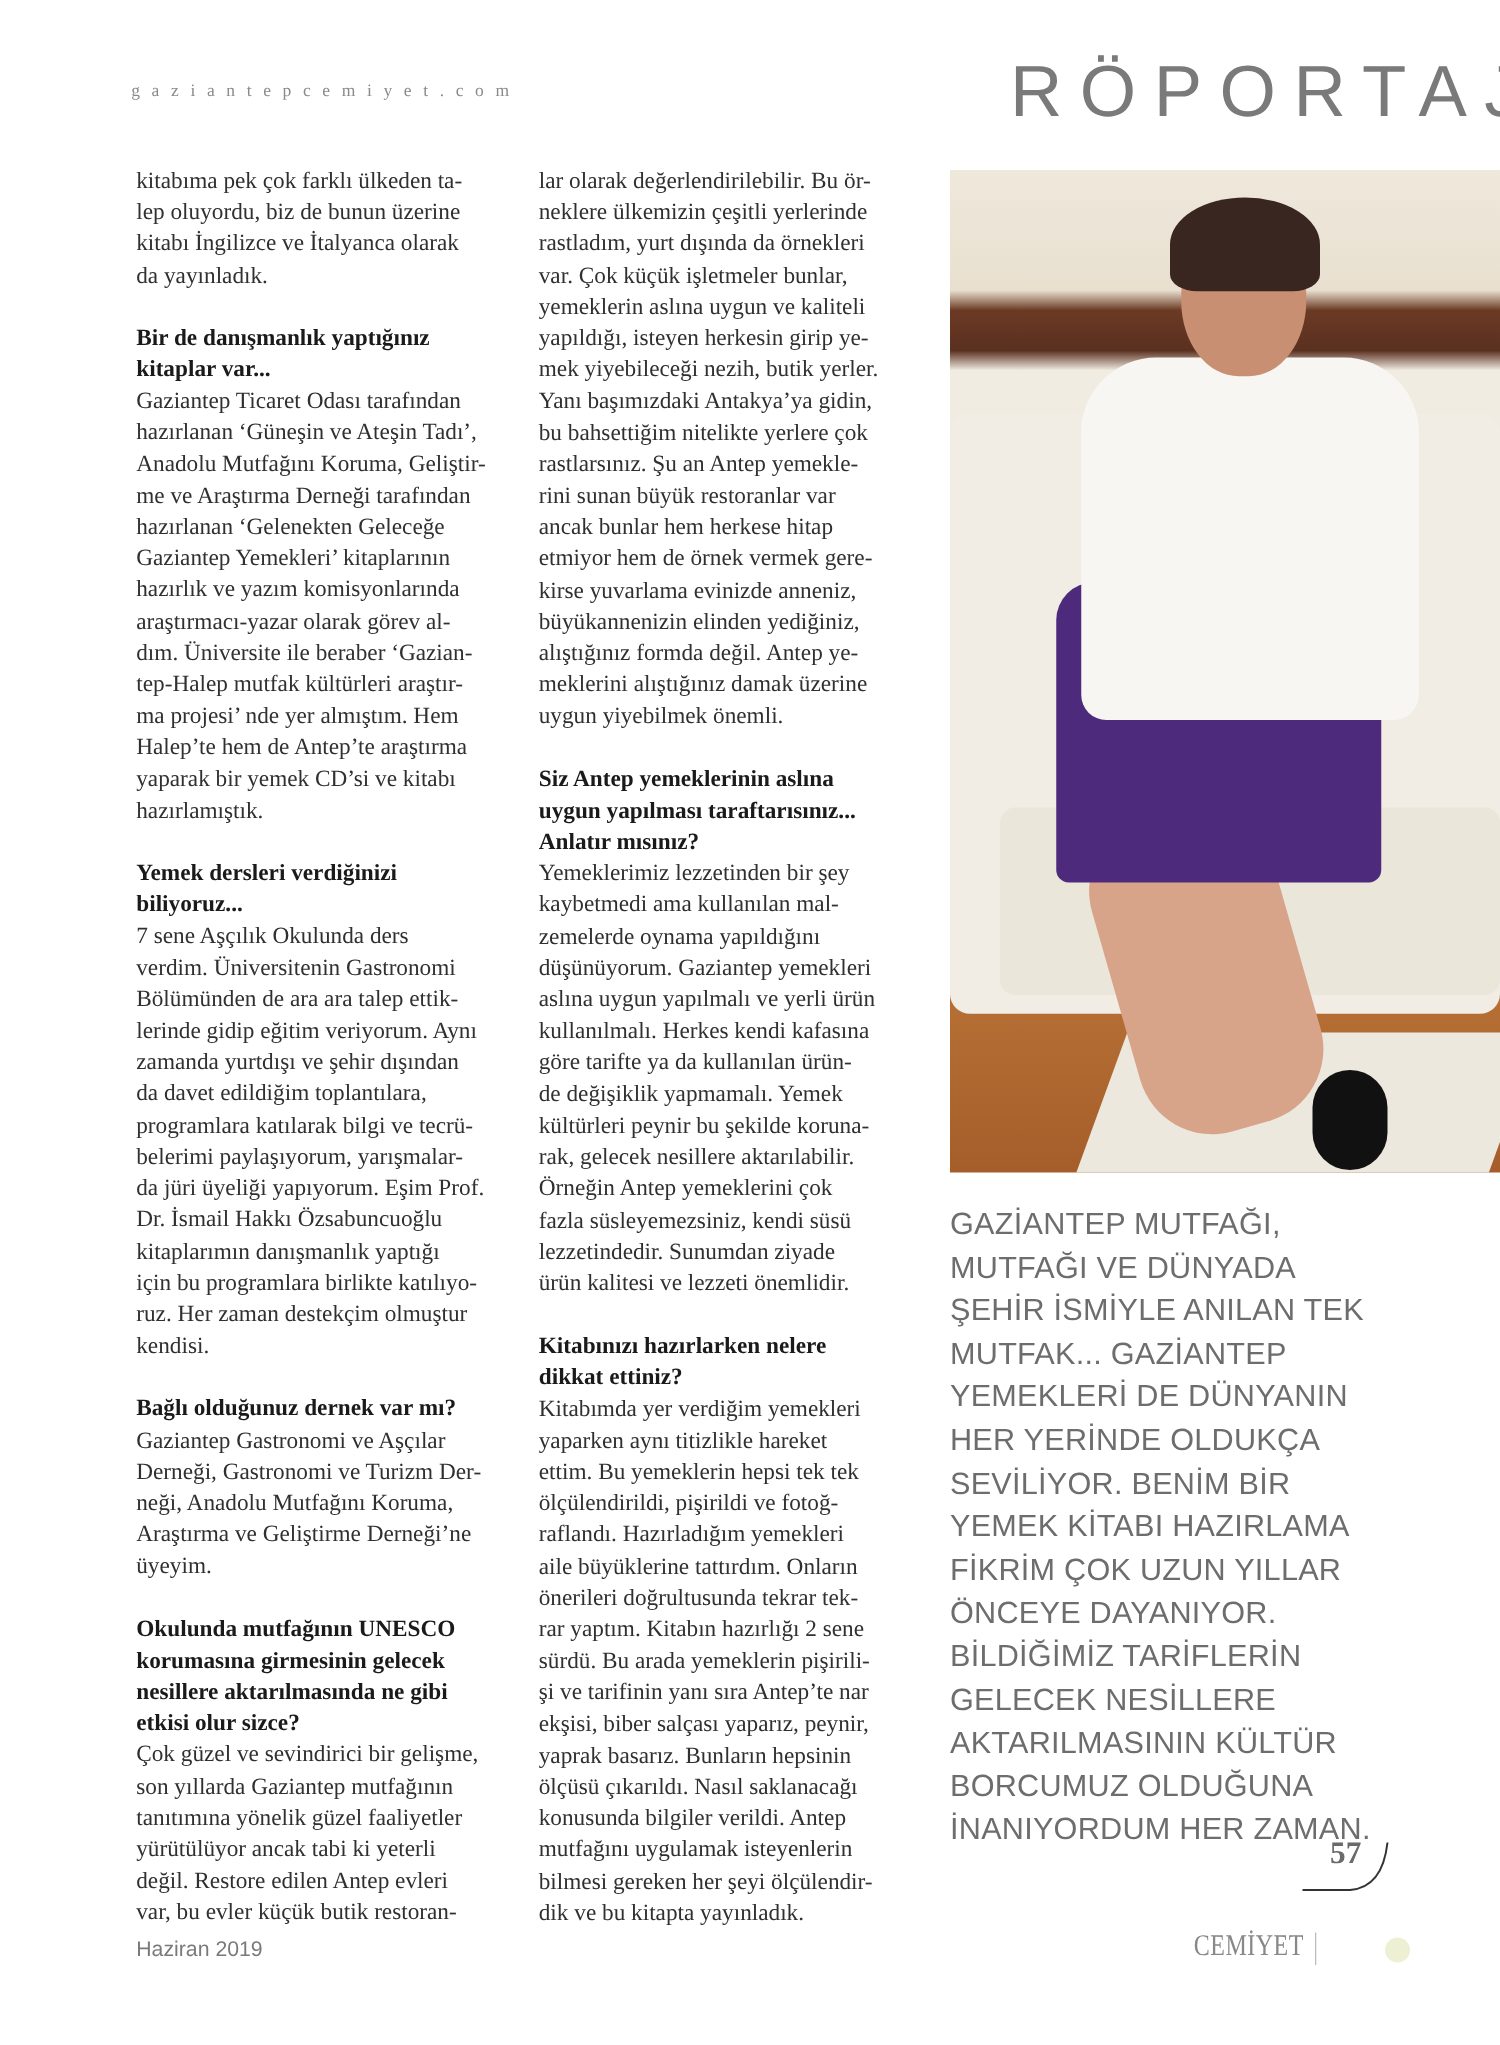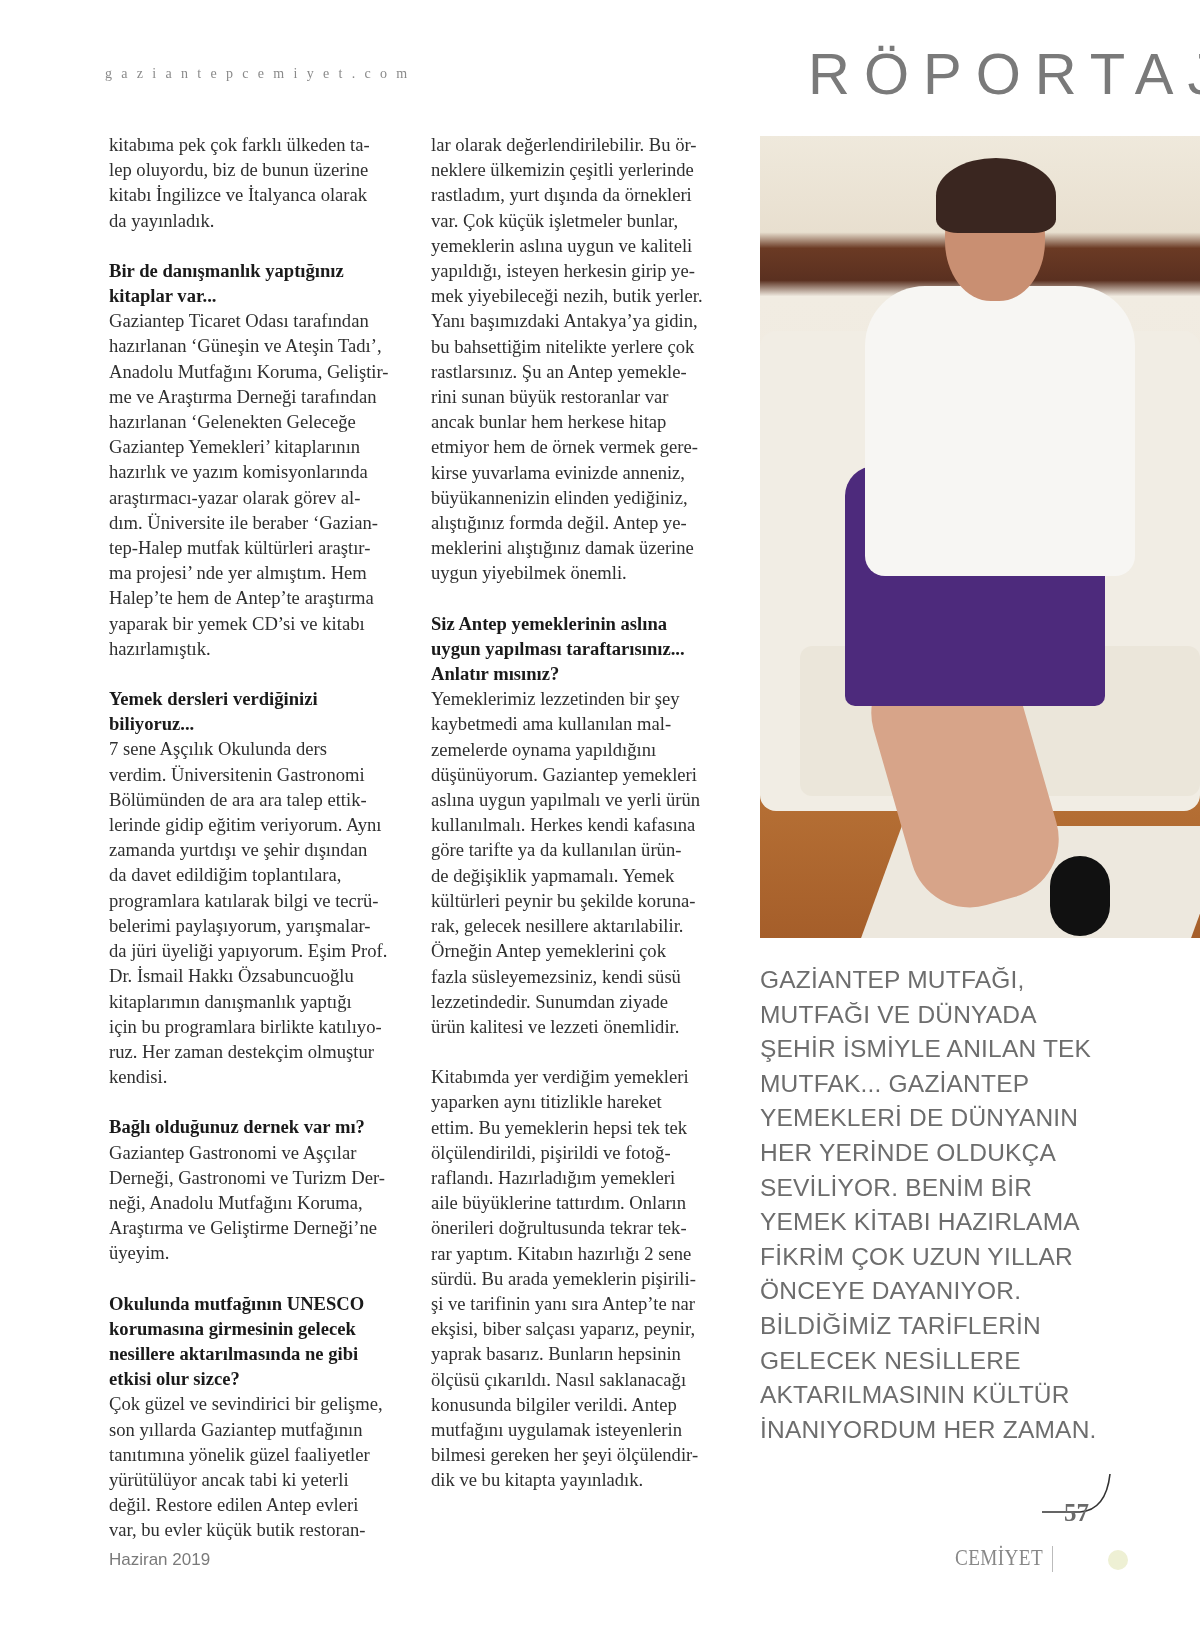--- a/index.html
+++ b/index.html
@@ -29,21 +29,21 @@
   .photo .rug { position: absolute; left: 120px; top: 690px; width: 330px; height: 120px; background: #ede8de; transform: skewX(-20deg); }
   .pullquote { position: absolute; left: 760px; top: 963px; width: 360px; font-family: "Liberation Sans", sans-serif;
                font-weight: 300; font-size: 24.5px; line-height: 34.6px; color: #6d6d6d; letter-spacing: 0.2px; }
   .pullquote .line { display: block; white-space: nowrap; }
   .quote-curve { position: absolute; left: 1040px; top: 1468px; width: 72px; height: 48px; }
   .footer-date { position: absolute; left: 109px; top: 1550px; font-family: "Liberation Sans", sans-serif;
                  font-size: 17px; color: #7a7a7a; }
   .footer-brand { position: absolute; left: 955px; top: 1544px; font-family: "Liberation Serif", serif;
                   font-size: 24px; color: #888; letter-spacing: 0.5px; transform: scaleX(0.8); transform-origin: left; }
   .footer-sep { position: absolute; left: 1052px; top: 1546px; width: 1px; height: 26px; background: #bbb; }
-  .footer-page { position: absolute; left: 1064px; top: 1499px; font-family: "Liberation Serif", serif;
+  .footer-page { position: absolute; left: 1064px; top: 1469px; font-family: "Liberation Serif", serif;
                  font-size: 25px; font-weight: bold; color: #6a6a6a; }
   .footer-dot { position: absolute; left: 1108px; top: 1550px; width: 20px; height: 20px; border-radius: 50%; background: #eef0d4; }
 </style>
 </head>
 <body>
 
 <div class="site-url">gaziantepcemiyet.com</div>
 <div class="section-title">RÖPORTAJ</div>
 
 <div class="col c1" id="col1">
@@ -153,20 +153,24 @@
       <span class="line">kullanılmalı. Herkes kendi kafasına</span>
       <span class="line">göre tarifte ya da kullanılan ürün-</span>
       <span class="line">de değişiklik yapmamalı. Yemek</span>
       <span class="line">kültürleri peynir bu şekilde koruna-</span>
       <span class="line">rak, gelecek nesillere aktarılabilir.</span>
       <span class="line">Örneğin Antep yemeklerini çok</span>
       <span class="line">fazla süsleyemezsiniz, kendi süsü</span>
       <span class="line">lezzetindedir. Sunumdan ziyade</span>
       <span class="line">ürün kalitesi ve lezzeti önemlidir.</span>
     </p>
+    <p class="q">
+      <span class="line">Kitabınızı hazırlarken nelere</span>
+      <span class="line">dikkat ettiniz?</span>
+    </p>
     <p class="a">
       <span class="line">Kitabımda yer verdiğim yemekleri</span>
       <span class="line">yaparken aynı titizlikle hareket</span>
       <span class="line">ettim. Bu yemeklerin hepsi tek tek</span>
       <span class="line">ölçülendirildi, pişirildi ve fotoğ-</span>
       <span class="line">raflandı. Hazırladığım yemekleri</span>
       <span class="line">aile büyüklerine tattırdım. Onların</span>
       <span class="line">önerileri doğrultusunda tekrar tek-</span>
       <span class="line">rar yaptım. Kitabın hazırlığı 2 sene</span>
       <span class="line">sürdü. Bu arada yemeklerin pişirili-</span>
@@ -200,20 +204,21 @@
     <span class="line">MUTFAK... GAZİANTEP</span>
     <span class="line">YEMEKLERİ DE DÜNYANIN</span>
     <span class="line">HER YERİNDE OLDUKÇA</span>
     <span class="line">SEVİLİYOR. BENİM BİR</span>
     <span class="line">YEMEK KİTABI HAZIRLAMA</span>
     <span class="line">FİKRİM ÇOK UZUN YILLAR</span>
     <span class="line">ÖNCEYE DAYANIYOR.</span>
     <span class="line">BİLDİĞİMİZ TARİFLERİN</span>
     <span class="line">GELECEK NESİLLERE</span>
     <span class="line">AKTARILMASININ KÜLTÜR</span>
+    <span class="line">BORCUMUZ OLDUĞUNA</span>
     <span class="line">İNANIYORDUM HER ZAMAN.</span>
   </div>
 <svg class="quote-curve" viewBox="0 0 72 48">
   <path d="M2 44 L40 44 Q66 42 70 6" fill="none" stroke="#333" stroke-width="1.6"></path>
 </svg>
 
 <div class="footer-date">Haziran 2019</div>
 <div class="footer-brand">CEMİYET</div>
 <div class="footer-sep"></div>
 <div class="footer-page">57</div>

